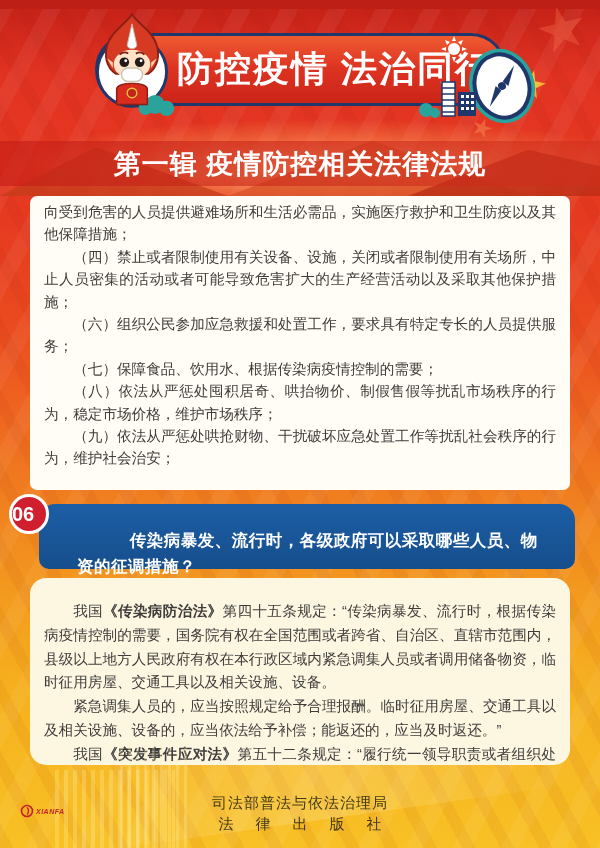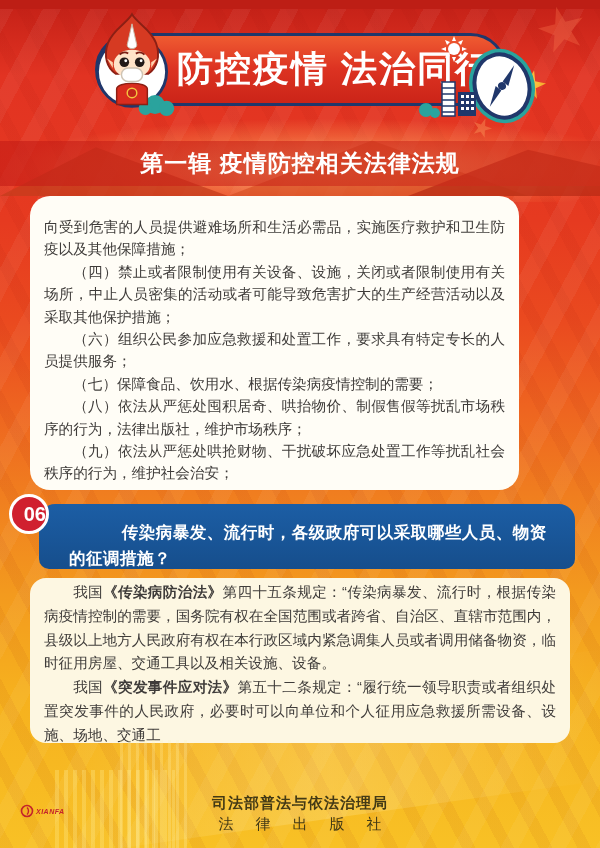--- a/index.html
+++ b/index.html
@@ -32,49 +32,49 @@
   
   .glow{position:absolute;left:0;top:118px;width:600px;height:84px;
     background:radial-gradient(ellipse at 55% 60%,rgba(255,195,125,.85) 0%,rgba(255,160,90,.35) 45%,transparent 70%);}
   .mtn{position:absolute;top:130px;left:0;width:600px;height:66px;}
   .mtn.m1{clip-path:polygon(0% 100%,16% 26%,38% 100%);background:rgba(196,60,28,.75);}
   .mtn.m2{clip-path:polygon(38% 100%,62% 16%,88% 100%);background:rgba(213,78,36,.65);}
   .mtn.m3{clip-path:polygon(68% 100%,88% 30%,100% 55%,100% 100%);background:rgba(182,42,20,.7);}
   .band{position:absolute;left:0;top:141px;width:600px;height:45px;
     background:linear-gradient(90deg,rgba(197,28,22,.62),rgba(208,46,28,.55));
     display:flex;align-items:center;justify-content:center;}
-  .band-title{color:#fff;font-size:23px;font-weight:700;letter-spacing:1px;}
-
-  
-  .whitebox{position:absolute;left:30px;top:196px;width:489px;height:294px;border-radius:20px;
-    background:#fffdf6;box-sizing:border-box;padding:20px 14px 0;overflow:hidden;}
+  .band-title{color:#fff;font-size:27px;font-weight:700;letter-spacing:1px;}
+
+  
+  .whitebox{position:absolute;left:30px;top:196px;width:540px;height:294px;border-radius:7px;
+    background:#fffdf6;box-sizing:border-box;padding:5px 14px 0;overflow:hidden;}
   .whitebox p{margin:0;font-size:14.6px;line-height:22.4px;color:#3f3c3a;text-align:justify;}
-  .cream{position:absolute;left:30px;top:578px;width:540px;height:165px;border-radius:16px;
-    background:#fdf7e2;box-sizing:border-box;padding:3px 14px 0;overflow:hidden;}
+  .cream{position:absolute;left:30px;top:578px;width:540px;height:187px;border-radius:16px;
+    background:#fdf7e2;box-sizing:border-box;padding:22px 14px 0;overflow:hidden;}
   .cream p{margin:0;font-size:14.6px;line-height:23.8px;color:#3f3c3a;text-align:justify;}
   p.indent{text-indent:2em;}
   .b{font-weight:700;}
 
   
   .qcircle{position:absolute;left:9px;top:494px;width:40px;height:40px;border-radius:50%;
     background:#d0202f;border:3px solid #fff;box-sizing:border-box;z-index:3;
-    display:flex;align-items:center;justify-content:flex-end;color:#fff;font-size:20px;font-weight:700;}
+    display:flex;align-items:center;justify-content:flex-start;color:#fff;font-size:20px;font-weight:700;}
   .qbanner{position:absolute;left:39px;top:504px;width:536px;height:65px;
     border-radius:16px 16px 10px 10px;box-sizing:border-box;padding:7px 20px 0 22px;
     background:linear-gradient(180deg,#1c5ea5,#164e8c);z-index:2;}
-  .qbanner p{margin:8px;color:#fff;font-size:16.5px;font-weight:700;line-height:26px;
+  .qbanner p{margin:16px;color:#fff;font-size:16.5px;font-weight:700;line-height:26px;
     text-indent:3.2em;letter-spacing:.5px;}
 
   
   .bldg-sil{position:absolute;left:55px;bottom:0;width:120px;height:78px;opacity:.45;
     background:repeating-linear-gradient(90deg,rgba(255,238,150,.65) 0 4px,transparent 4px 9px);}
   .bldg-sil2{position:absolute;left:120px;bottom:0;width:70px;height:108px;opacity:.35;
     background:repeating-linear-gradient(90deg,rgba(255,244,180,.7) 0 3px,transparent 3px 8px);}
   .foot1{position:absolute;left:0;top:794px;width:600px;text-align:center;
-    color:#433a15;font-size:15px;font-weight:700;letter-spacing:1px;}
+    color:#433a15;font-size:15px;font-weight:400;letter-spacing:1px;}
   .foot2{position:absolute;left:0;top:815px;width:600px;text-align:center;
     color:#433a15;font-size:15px;font-weight:400;letter-spacing:22px;text-indent:22px;}
   .plogo{position:absolute;left:20px;top:804px;display:flex;align-items:center;gap:2px;}
   .plogo .txt{color:#c4232b;font-size:7px;font-weight:700;font-style:italic;letter-spacing:.5px;}
 </style>
 </head>
 <body>
 
 <div id="page">
   <div class="stripes"></div>
@@ -171,33 +171,34 @@
   <div class="mtn m3"></div>
   <div class="band">
     <span class="band-title">第一辑  疫情防控相关法律法规</span>
   </div>
 
   <div class="whitebox">
       <p><span>向受到危害的人员提供避难场所和生活必需品，实施医疗救护和卫生防疫以及其他保障措施；</span></p>
       <p class="indent"><span>（四）禁止或者限制使用有关设备、设施，关闭或者限制使用有关场所，中止人员密集的活动或者可能导致危害扩大的生产经营活动以及采取其他保护措施；</span></p>
       <p class="indent"><span>（六）组织公民参加应急救援和处置工作，要求具有特定专长的人员提供服务；</span></p>
       <p class="indent"><span>（七）保障食品、饮用水、根据传染病疫情控制的需要；</span></p>
-      <p class="indent"><span>（八）依法从严惩处囤积居奇、哄抬物价、制假售假等扰乱市场秩序的行为，法律出版社，维护市场秩序；</span></p>
+      <p class="indent"><span>（八）依法从严惩处囤积居奇、哄抬物价、制假售假等扰乱市场秩序的行为，稳定市场价格，维护市场秩序；</span></p>
       <p class="indent"><span>（九）依法从严惩处哄抢财物、干扰破坏应急处置工作等扰乱社会秩序的行为，维护社会治安；</span></p>
     </div>
 
   <div class="qcircle">
     <span>06</span>
   </div>
   <div class="qbanner">
     <p>传染病暴发、流行时，各级政府可以采取哪些人员、物资的征调措施？</p>
   </div>
 
   <div class="cream">
       <p class="indent"><span>我国</span><span class="b">《传染病防治法》</span><span>第四十五条规定：“传染病暴发、流行时，根据传染病疫情控制的需要，国务院有权在全国范围或者跨省、自治区、直辖市范围内，县级以上地方人民政府有权在本行政区域内紧急调集人员或者调用储备物资，临时征用房屋、交通工具以及相关设施、设备。</span></p>
+      <p class="indent"><span>紧急调集人员的，应当按照规定给予合理报酬。临时征用房屋、交通工具以及相关设施、设备的，应当依法给予补偿；能返还的，应当及时返还。”</span></p>
       <p class="indent"><span>我国</span><span class="b">《突发事件应对法》</span><span>第五十二条规定：“履行统一领导职责或者组织处置突发事件的人民政府，必要时可以向单位和个人征用应急救援所需设备、设施、场地、交通工</span></p>
     </div>
 
   <div class="bldg-sil"></div>
   <div class="bldg-sil2"></div>
   <div class="foot1">司法部普法与依法治理局</div>
   <div class="foot2">法律出版社</div>
   <div class="plogo">
     <svg width="14" height="14" viewBox="0 0 14 14">
       <circle cx="7" cy="7" r="5.5" fill="none" stroke="#c4232b" stroke-width="1.6"></circle>

